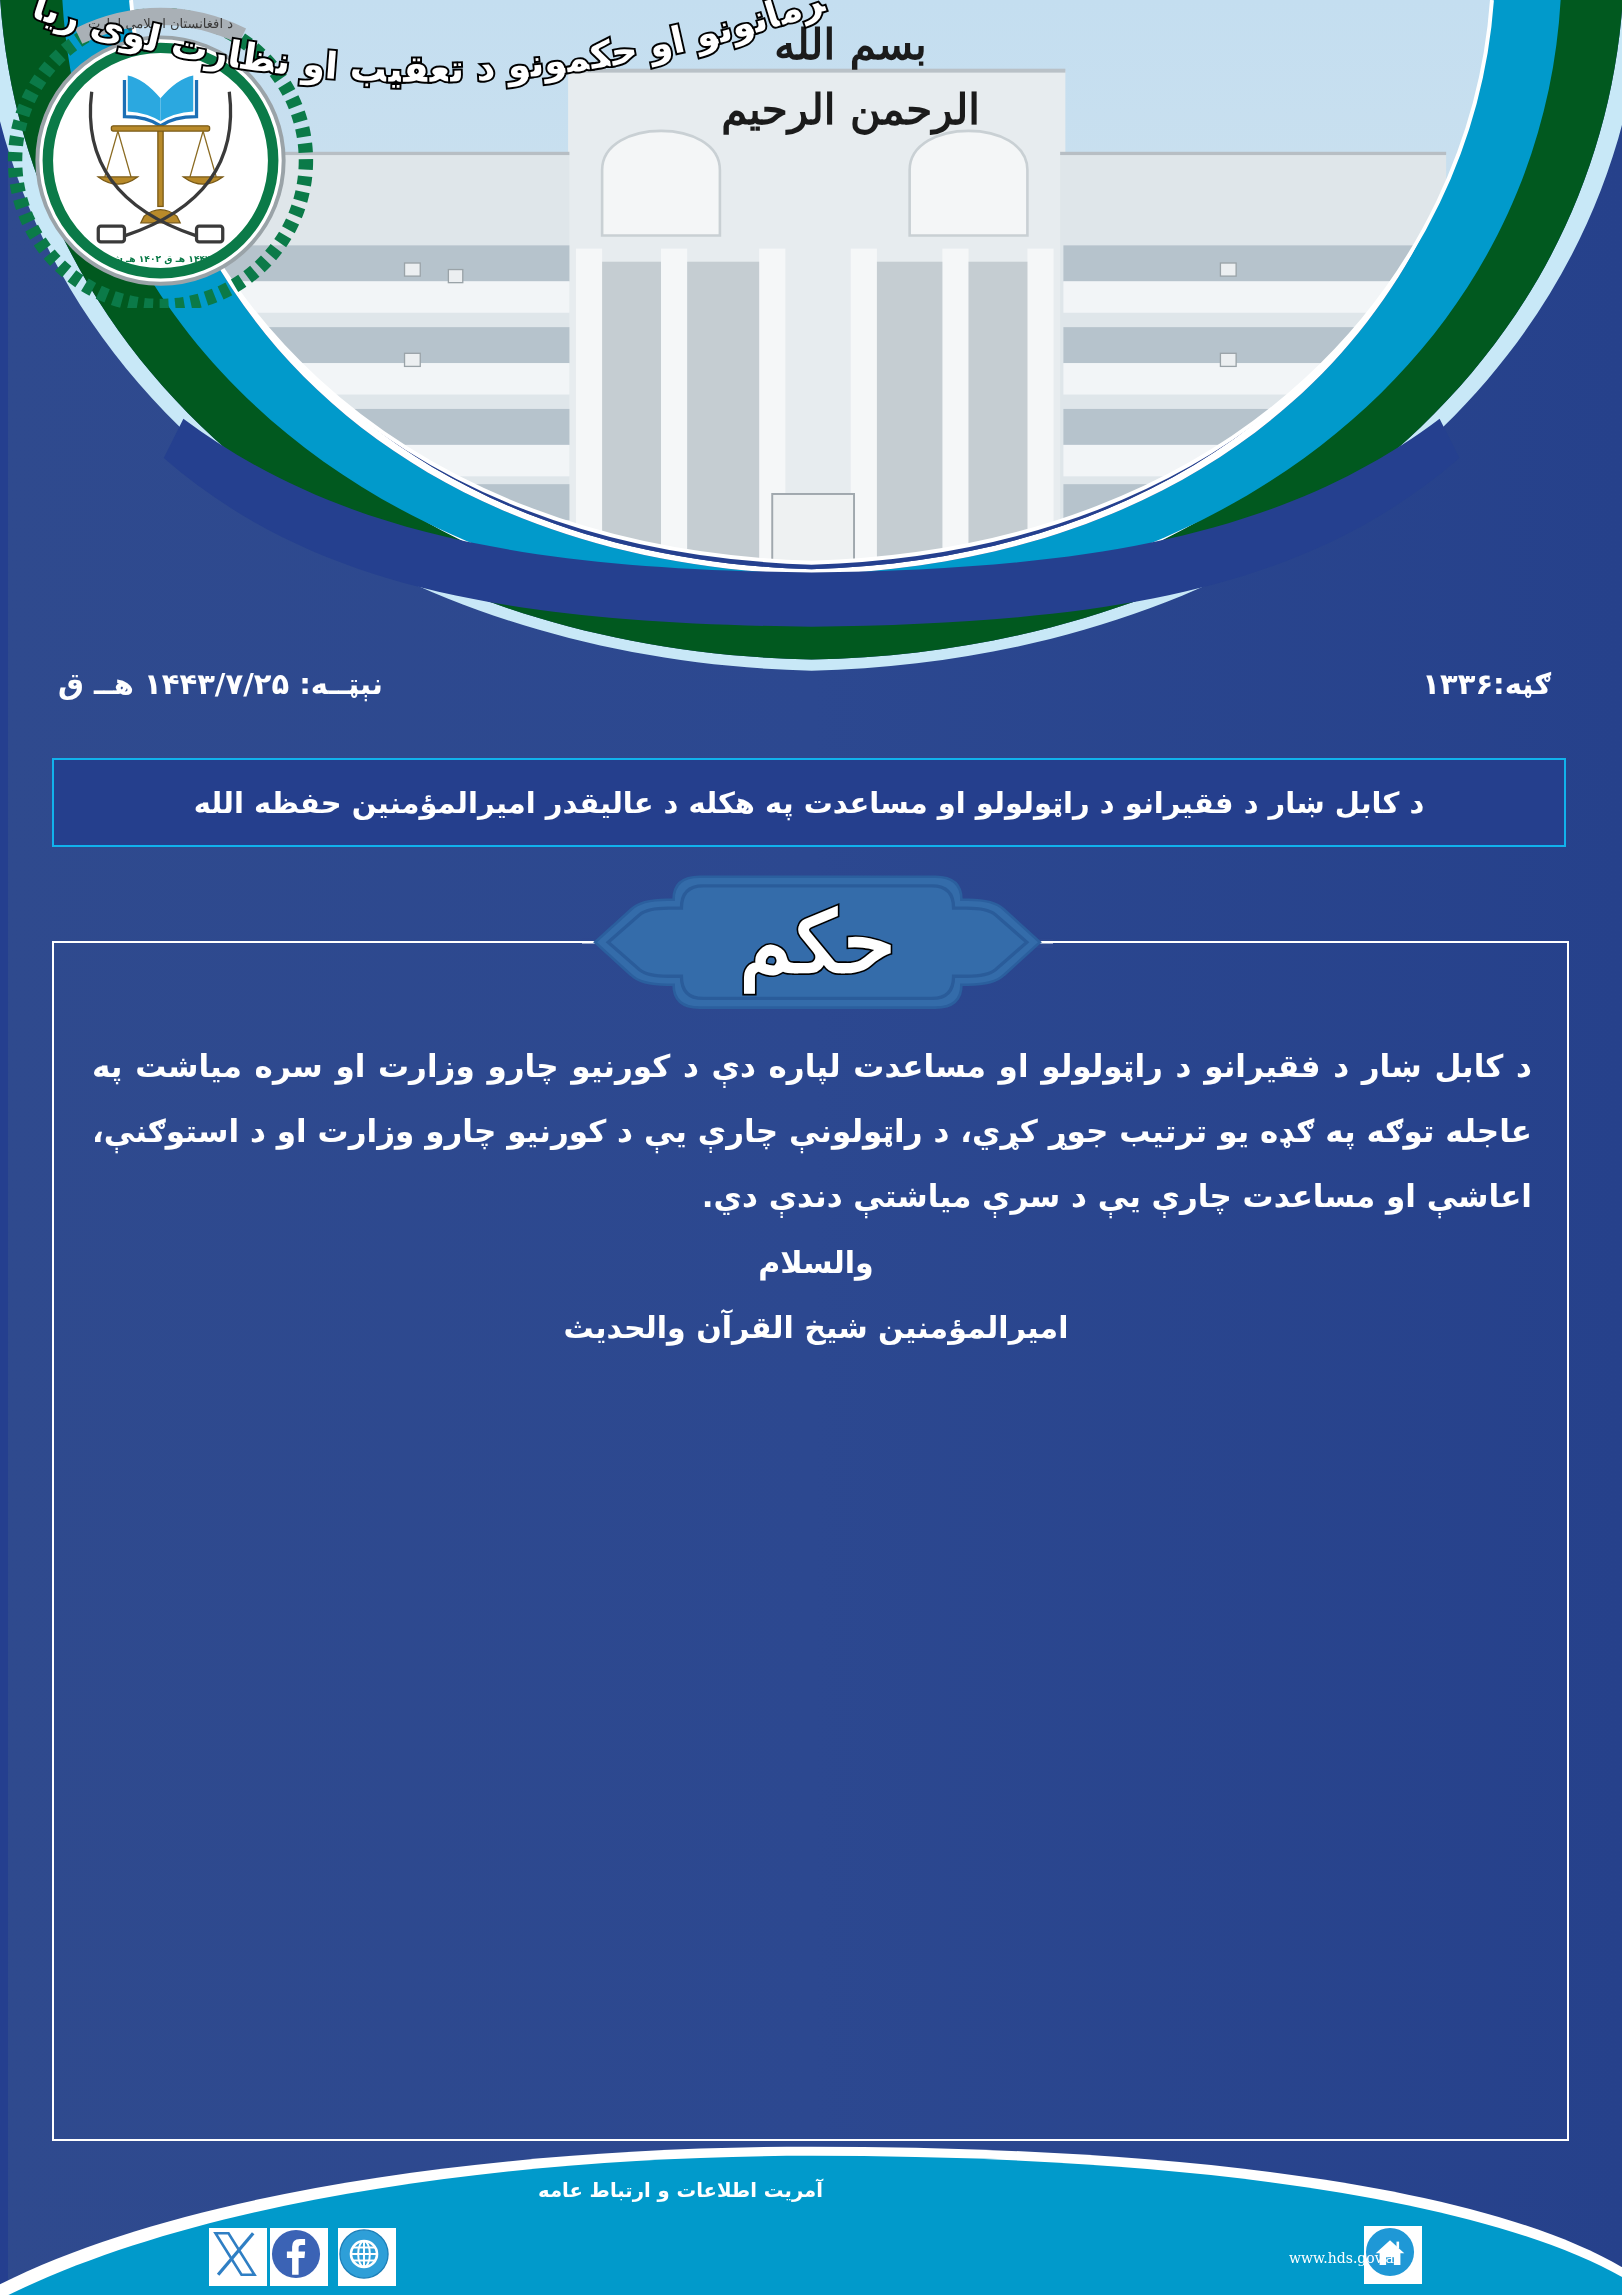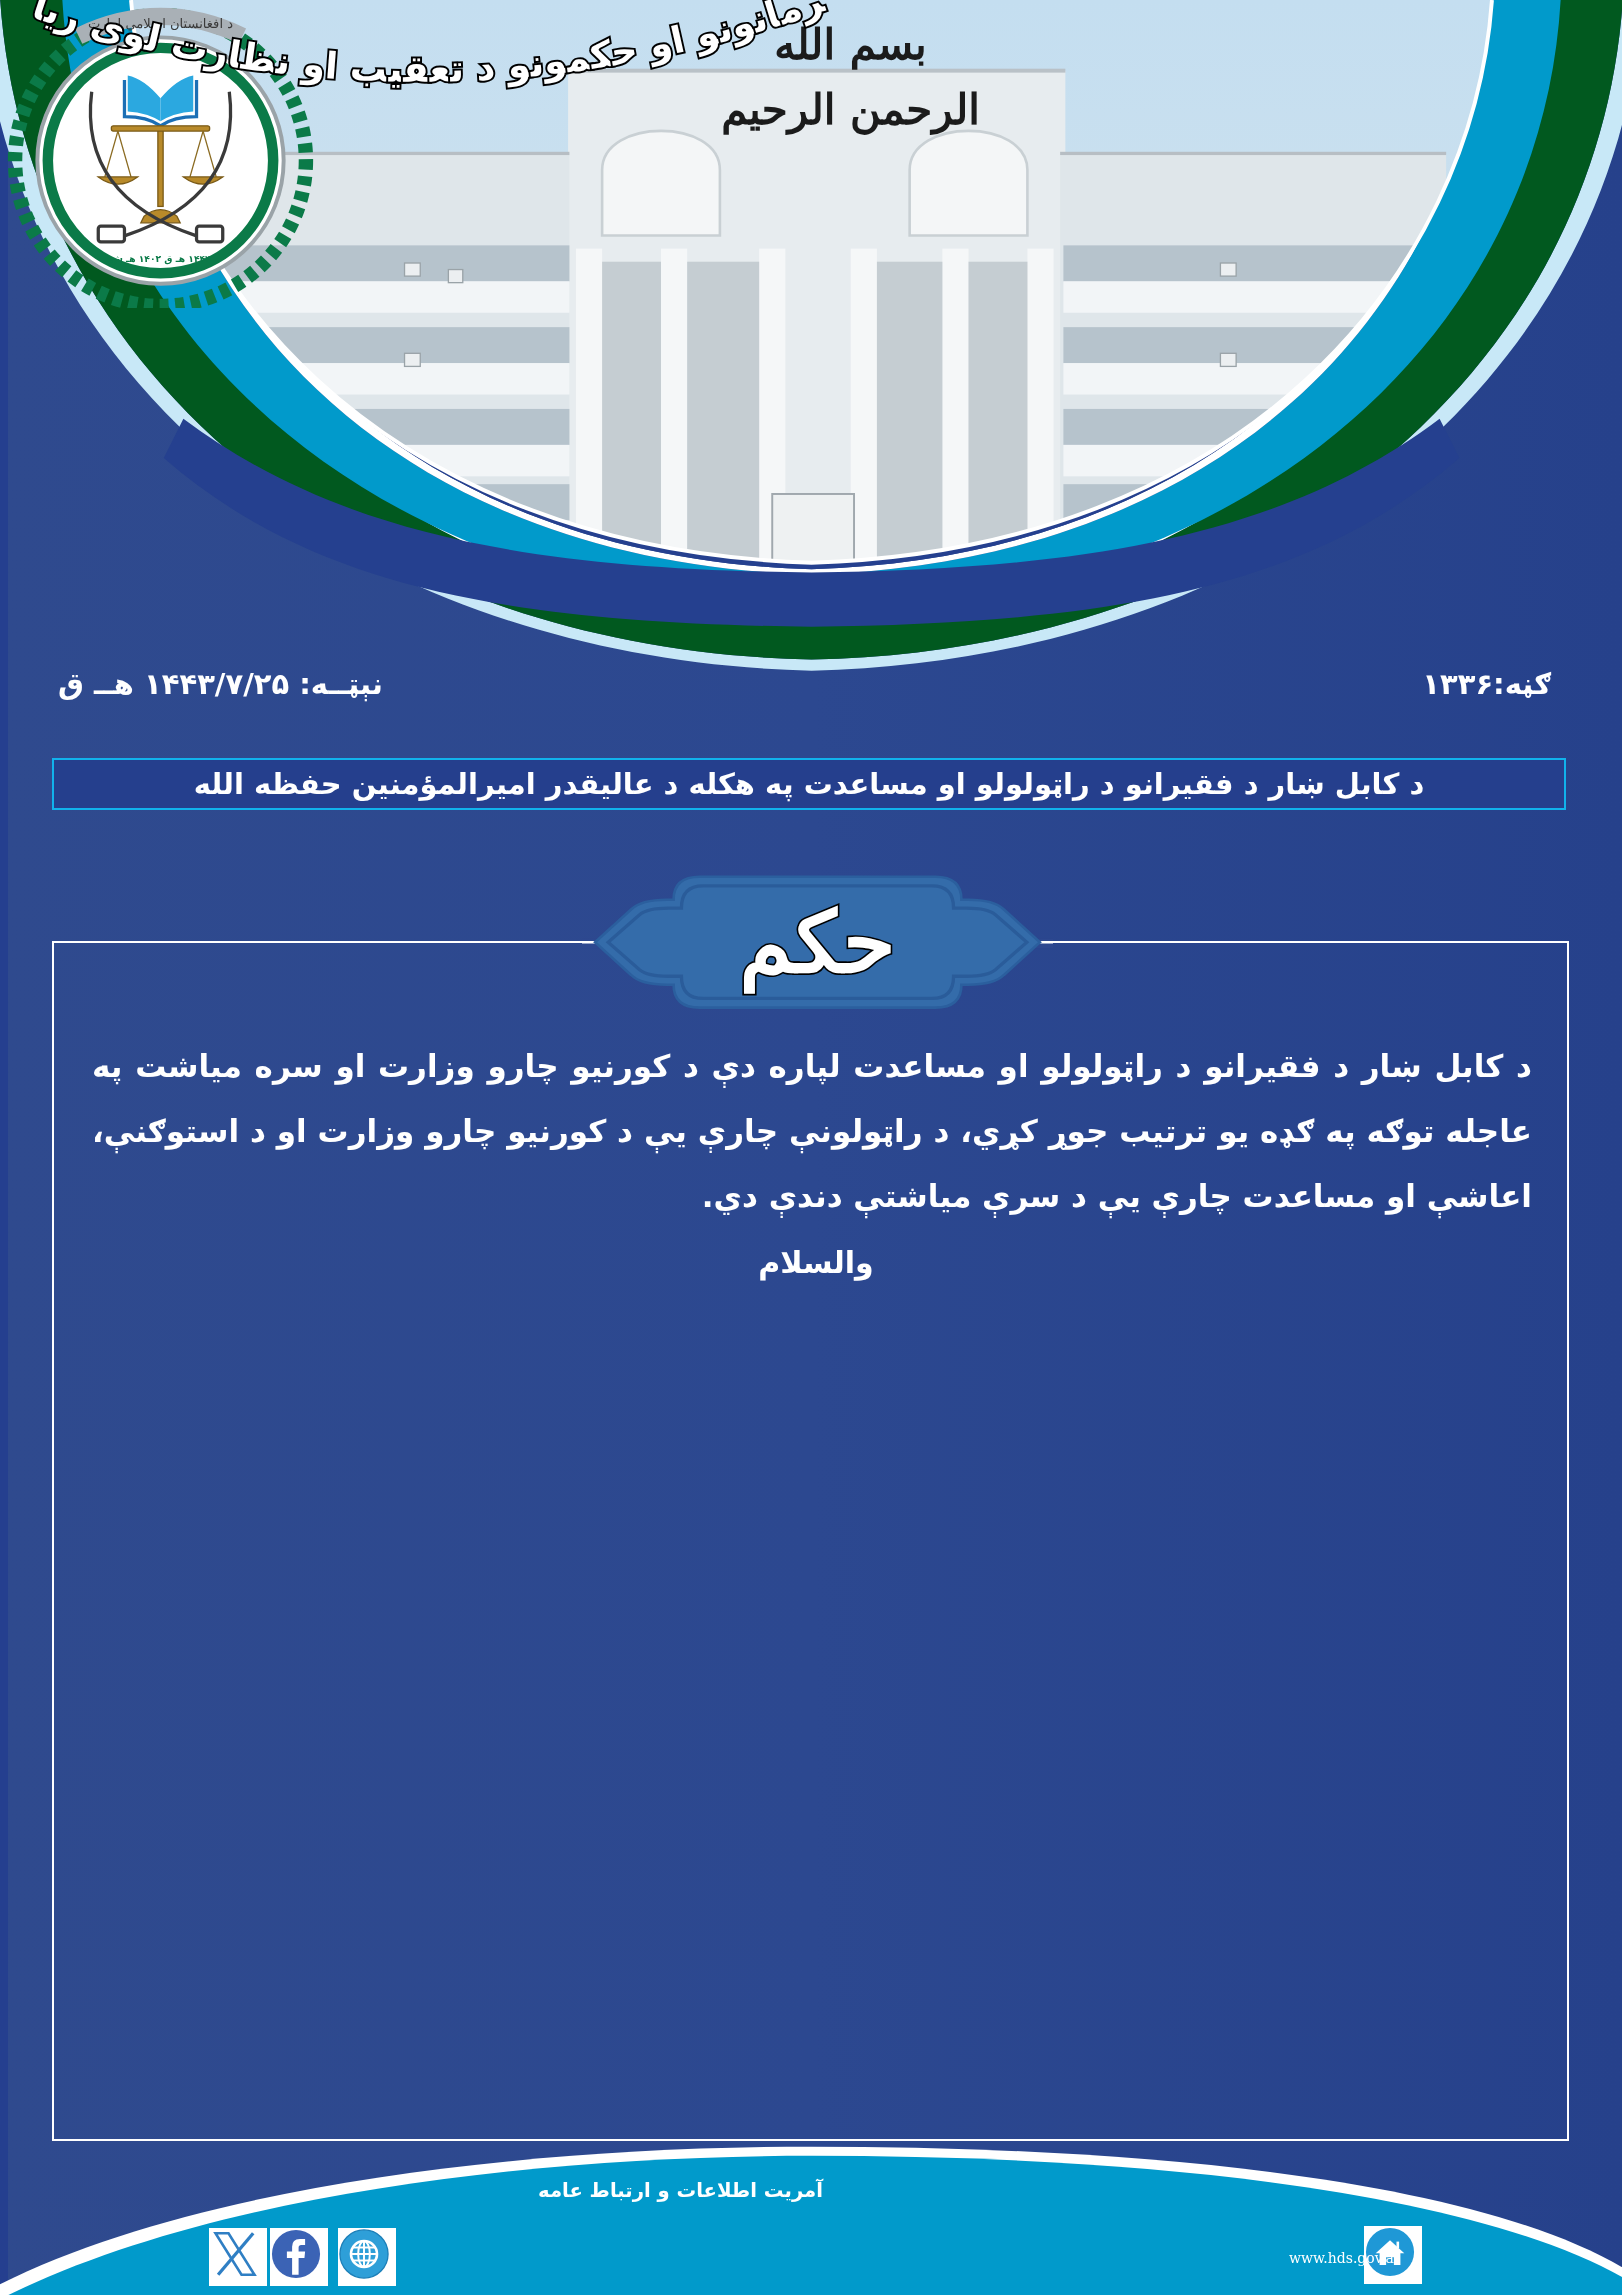--- a/index.html
+++ b/index.html
@@ -34,21 +34,21 @@
     position: absolute; right: 72px; top: 667px;
     font-size: 29px; font-weight: bold; direction: rtl; color: #fff;
   }
   .meta-date {
     position: absolute; left: 58px; top: 667px;
     font-size: 29px; font-weight: bold; direction: rtl; color: #fff;
   }
 
   
   .subject-box {
-    position: absolute; left: 52px; top: 758px; width: 1514px; height: 52px;
+    position: absolute; left: 52px; top: 758px; width: 1514px; height: 89px;
     border: 2.6px solid #11b2ec; background: #253f8d;
     display: flex; align-items: center; justify-content: center;
   }
   .subject-text { font-size: 29px; font-weight: bold; direction: rtl; color: #fff; }
 
   
   .main-frame {
     position: absolute; left: 52px; top: 941px; width: 1517px; height: 1200px;
     border: 2.6px solid #ffffff;
   }
@@ -262,20 +262,21 @@
   <line x1="0" y1="110" x2="720" y2="110" stroke="#ffffff" stroke-width="4"></line>
   <path d="M 20 110 L 75 60 Q 90 45 130 45 L 140 45 Q 140 10 180 10 L 540 10 Q 580 10 580 45 L 590 45 Q 630 45 645 60 L 700 110 L 645 160 Q 630 175 590 175 L 580 175 Q 580 210 540 210 L 180 210 Q 140 210 140 175 L 130 175 Q 90 175 75 160 Z" fill="#346caa" stroke="#2b5f9e" stroke-width="4"></path>
   <path d="M 40 110 L 88 68 Q 100 58 132 58 L 152 58 Q 152 24 185 24 L 535 24 Q 568 24 568 58 L 588 58 Q 620 58 632 68 L 680 110 L 632 152 Q 620 162 588 162 L 568 162 Q 568 196 535 196 L 185 196 Q 152 196 152 162 L 132 162 Q 100 162 88 152 Z" fill="none" stroke="#2a5c9a" stroke-width="5"></path>
 </svg>
 <div class="hukm-text">حکم</div>
 
 <div class="body-text">د کابل ښار د فقیرانو د راټولولو او مساعدت لپاره دې د کورنیو چارو وزارت او سره میاشت په عاجله توګه په ګډه یو ترتیب جوړ کړي، د راټولونې چارې یې د کورنیو چارو وزارت او د استوګنې، اعاشې او مساعدت چارې یې د سرې میاشتې دندې دي.</div>
 
 <div class="sign-block">
   <div class="sign-line">والسلام</div>
+  <div class="sign-line">امیرالمؤمنین شیخ القرآن والحدیث</div>
 </div>
 
 <div class="footer">
   <svg width="1623" height="169" viewBox="0 0 2480 258">
     <path d="M 0 258 L 0 240 C 300 90 800 30 1240 30 C 1750 30 2250 80 2480 215 L 2480 258 Z" fill="#ffffff"></path>
     <path d="M 10 258 C 320 105 810 44 1240 44 C 1740 44 2240 95 2480 230 L 2480 258 Z" fill="#019acb"></path>
   </svg>
 
   <div class="footer-dept">آمریت اطلاعات و ارتباط عامه</div>
 

